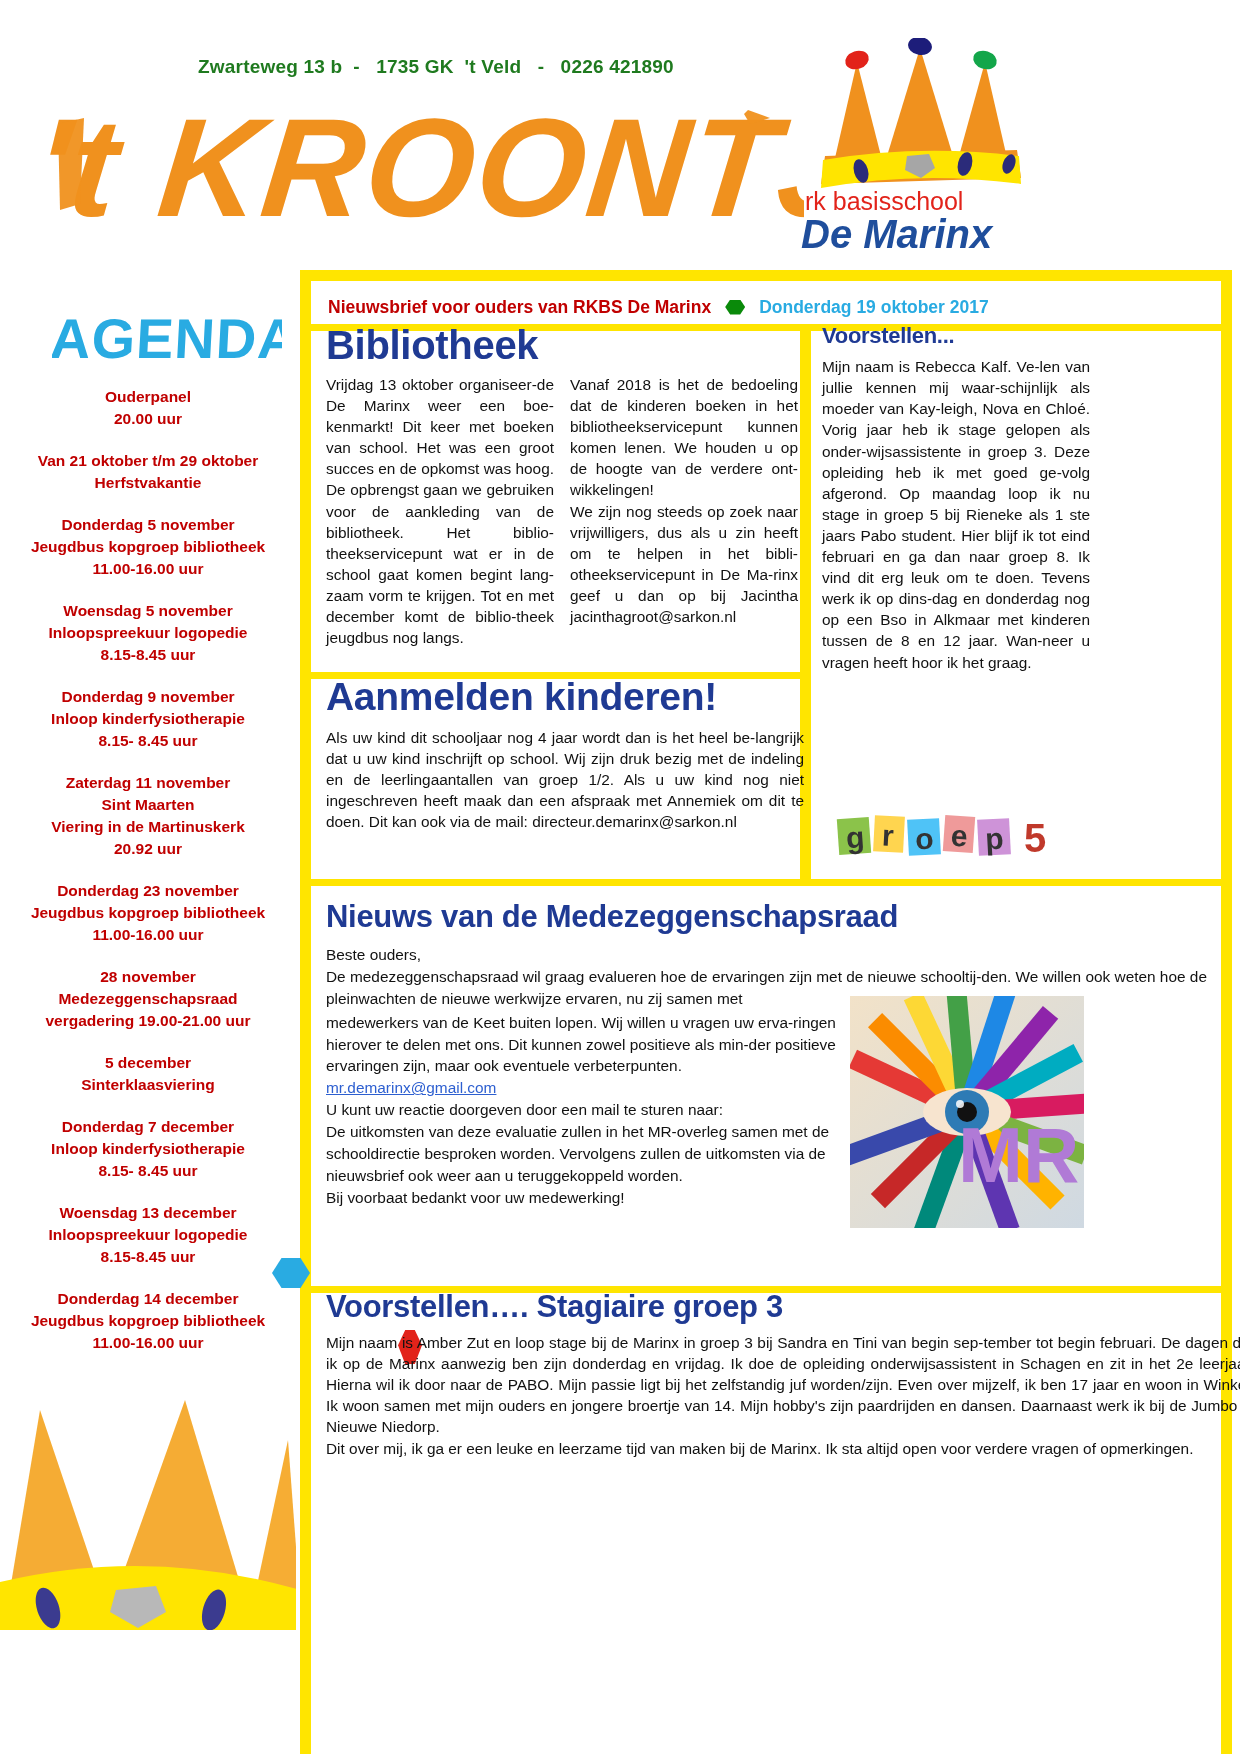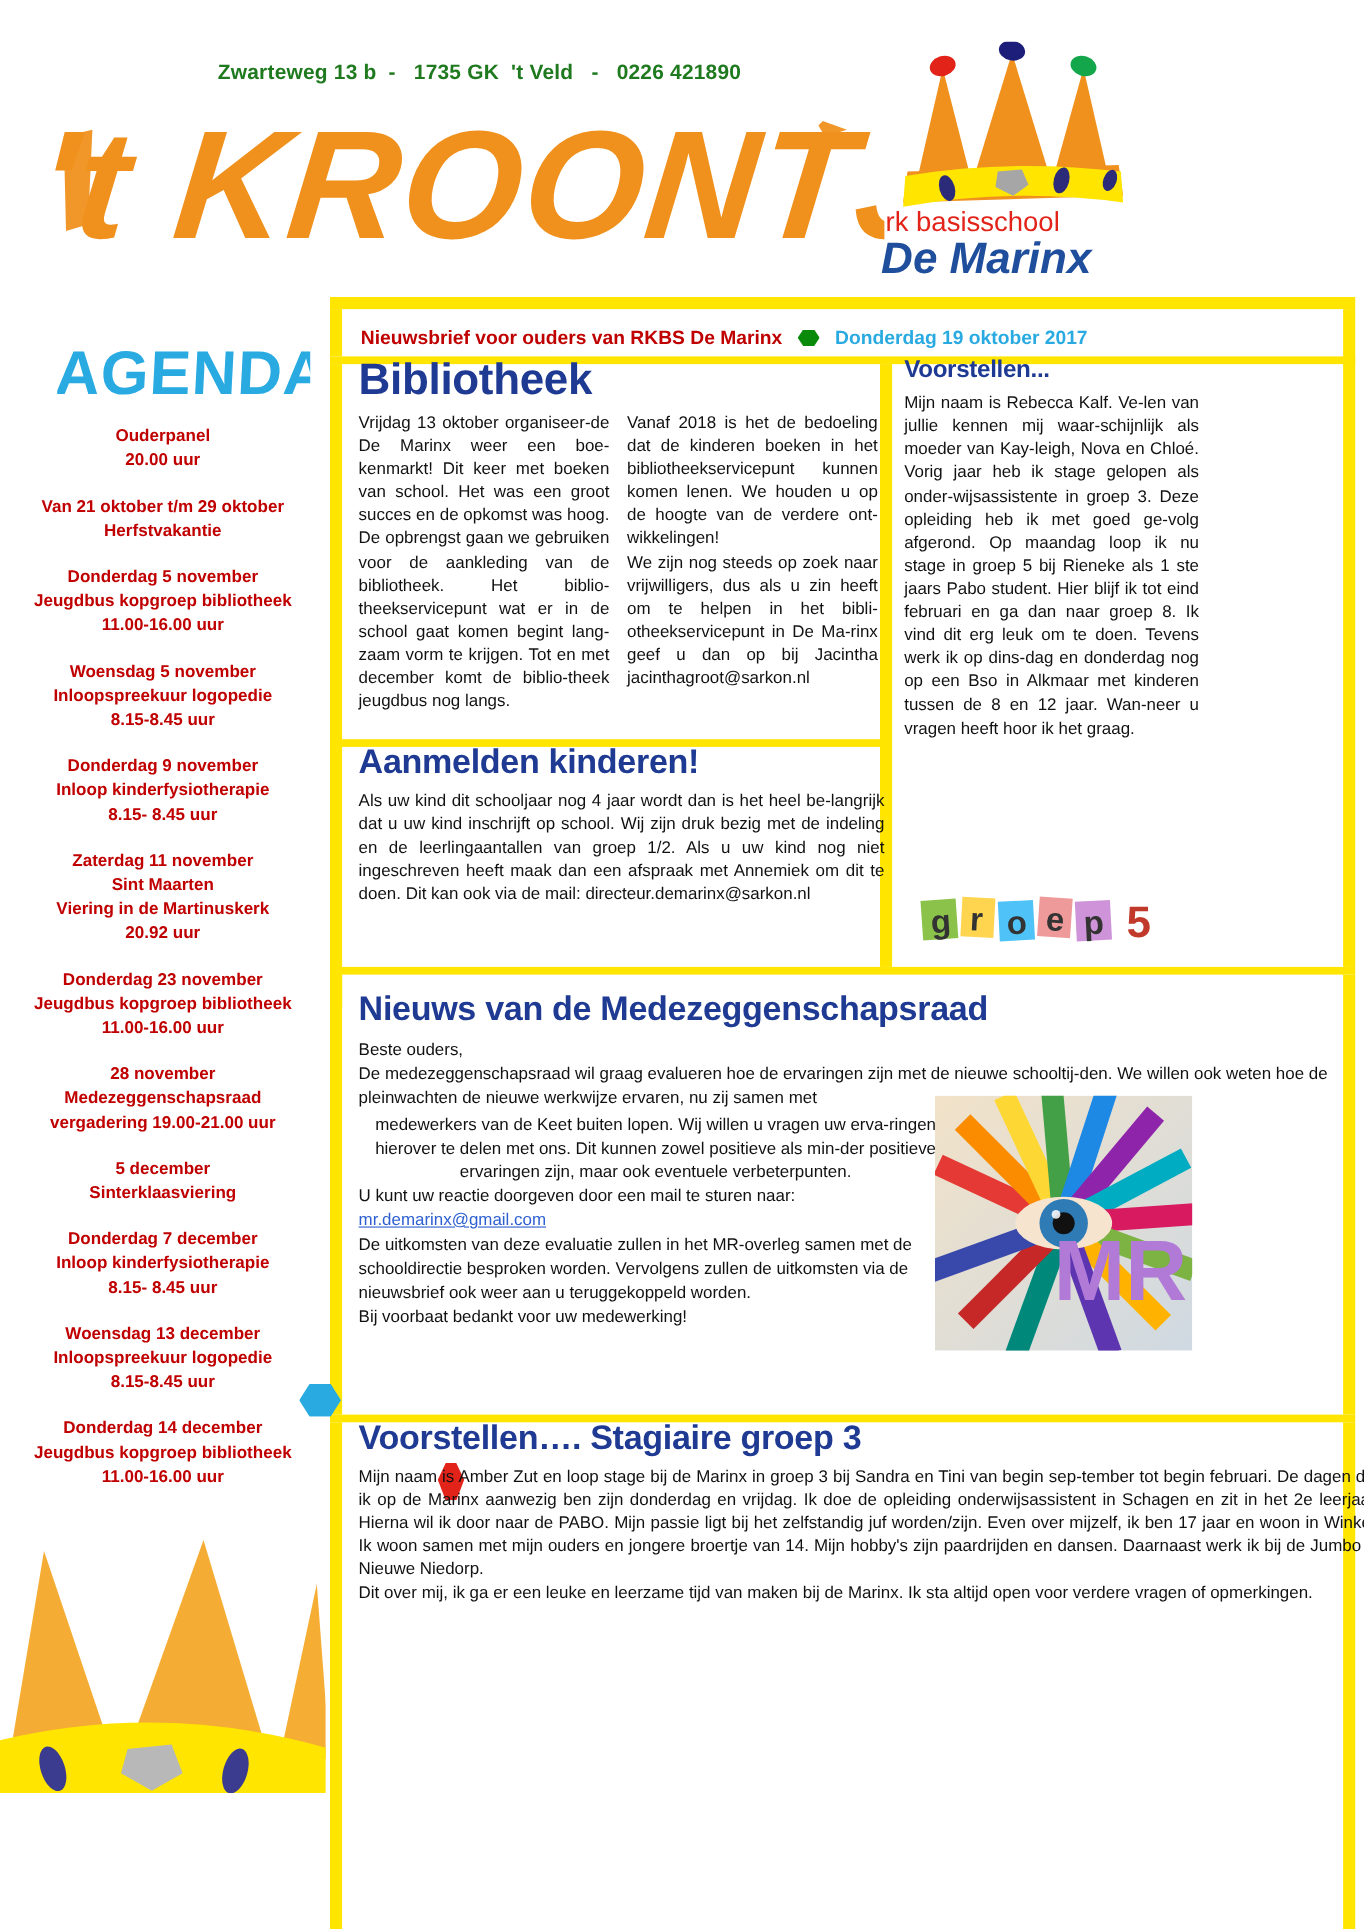--- a/index.html
+++ b/index.html
@@ -72,21 +72,21 @@
   }
 
   
   .box-biblio { position: absolute; left: 14px; top: 0; width: 490px; height: 340px; padding-left: 12px; }
   .box-biblio h2 { font-size: 40px; line-height: 1.05; margin-bottom: 8px; }
   .biblio-cols { display: flex; gap: 16px; }
   .biblio-cols > div { width: 228px; }
 
   
   .box-aanmelden { position: absolute; left: 14px; top: 352px; width: 490px; height: 210px; padding-left: 12px; }
-  .box-aanmelden h2 { font-size: 31px; line-height: 1.1; margin-bottom: 8px; }
+  .box-aanmelden h2 { font-size: 39px; line-height: 1.1; margin-bottom: 8px; }
   .box-aanmelden .body-text { width: 478px; }
 
   
   .box-voorstellen { position: absolute; left: 508px; top: 0; width: 292px; height: 562px; padding-left: 14px; }
   .box-voorstellen h2 { font-size: 22px; line-height: 1.1; margin-bottom: 8px; }
   .box-voorstellen .body-text { width: 268px; }
   .groep5 { position: absolute; left: 28px; top: 486px; width: 230px; height: 54px; }
 
   
   .box-mr { position: absolute; left: 14px; top: 576px; width: 926px; height: 370px; padding-left: 12px; }
@@ -297,23 +297,23 @@
         </svg>
       </div>
 
     </div>
 
     <div class="box-mr">
       <h2 class="h-blue">Nieuws van de Medezeggenschapsraad</h2>
       <div class="mr-body">
         <div>Beste ouders,</div>
         <div>De medezeggenschapsraad wil graag evalueren hoe de ervaringen zijn met de nieuwe schooltij-den. We willen ook weten hoe de pleinwachten de nieuwe werkwijze ervaren, nu zij samen met</div>
-        <div class="mr-narrow" style="margin-top:2px;text-align:center;">medewerkers van de Keet buiten lopen. Wij willen u vragen uw erva-ringen hierover te delen met ons. Dit kunnen zowel positieve als min-der positieve ervaringen zijn, maar ook eventuele verbeterpunten.</div>
+        <div class="mr-narrow" style="margin-top:2px;">medewerkers van de Keet buiten lopen. Wij willen u vragen uw erva-ringen hierover te delen met ons. Dit kunnen zowel positieve als min-der positieve ervaringen zijn, maar ook eventuele verbeterpunten.</div>
+        <div class="mr-narrow"><a class="mr-link" href="#">mr.demarinx@gmail.com</a></div>
         <div class="mr-narrow">U kunt uw reactie doorgeven door een mail te sturen naar:</div>
-        <div class="mr-narrow"><a class="mr-link" href="#">mr.demarinx@gmail.com</a></div>
         <div class="mr-narrow">De uitkomsten van deze evaluatie zullen in het MR-overleg samen met de schooldirectie besproken worden. Vervolgens zullen de uitkomsten via de nieuwsbrief ook weer aan u teruggekoppeld worden.</div>
         <div class="mr-narrow">Bij voorbaat bedankt voor uw medewerking!</div>
       </div>
 
       <div class="mr-photo">
         <svg width="234" height="232" viewBox="0 0 234 232">
           <defs>
             <linearGradient id="bgp" x1="0" y1="0" x2="1" y2="1">
               <stop offset="0%" stop-color="#f2e2c8"></stop>
                 <stop offset="100%" stop-color="#cfd9e2"></stop>

